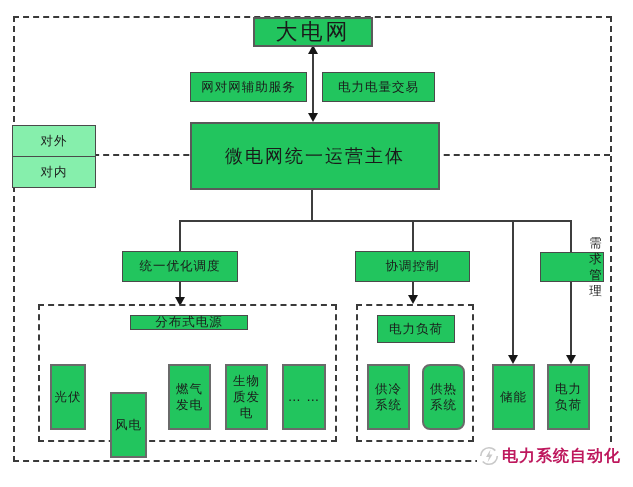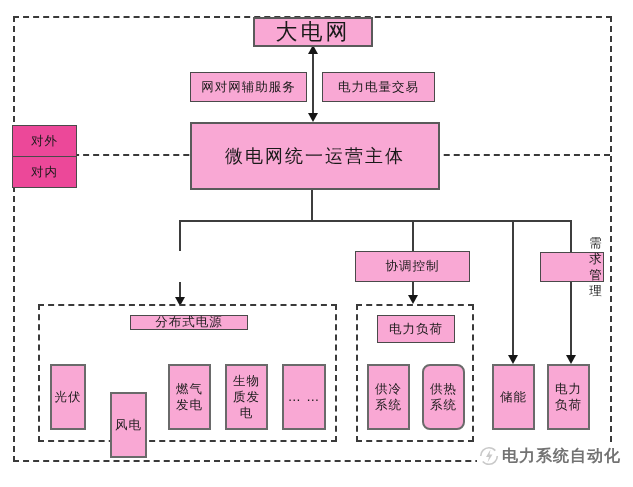--- a/index.html
+++ b/index.html
@@ -11,36 +11,36 @@
   .dashed-hline { position:absolute; border-top:2px dashed #3a3a3a; height:0; z-index:1; }
   .vline { position:absolute; width:2px; background:#3d3d3d; z-index:1; }
   .hline { position:absolute; height:2px; background:#3d3d3d; z-index:1; }
   .arrow-down { position:absolute; width:0; height:0;
     border-left:5px solid transparent; border-right:5px solid transparent;
     border-top:9px solid #161616; z-index:1; }
   .arrow-up { position:absolute; width:0; height:0;
     border-left:5px solid transparent; border-right:5px solid transparent;
     border-bottom:9px solid #161616; z-index:1; }
   .box {
-    position:absolute; background:#f9a8d4; border:1.5px solid #4a4a4a;
+    position:absolute; background:#22c55e; border:1.5px solid #4a4a4a;
     display:flex; align-items:center; justify-content:center; text-align:center;
     font-size:12.5px; line-height:1.3; z-index:2; letter-spacing:1px; box-sizing:border-box;
   }
   .box.big { border:2px solid #5a5a5a; }
   .box.thick { border:2px solid #6a6a6a; }
   #big-grid { left:253px; top:17px; width:120px; height:30px; font-size:22px; letter-spacing:3px; }
   #main-entity { left:190px; top:122px; width:250px; height:68px; font-size:18px; letter-spacing:2px; }
-  #inout { position:absolute; left:12px; top:125px; width:65px; height:63px; background:#ec4899;
+  #inout { position:absolute; left:12px; top:125px; width:84px; height:63px; background:#86efac;
     border:1.5px solid #4a4a4a; z-index:2; display:flex; flex-direction:column; box-sizing:border-box; }
   #inout .cell { flex:1; display:flex; align-items:center; justify-content:center; font-size:12.5px; letter-spacing:1px; }
   #inout .cell.top { border-bottom:1.5px solid #4a4a4a; }
   .small-cell { flex-direction:column; padding:2px; }
   #watermark { position:absolute; left:477px; top:443px; height:26px; display:flex;
     align-items:center; z-index:3; background:#ffffff; padding:0 2px; }
-  #watermark .wm-text { font-weight:bold; font-size:16px; color:#737373; letter-spacing:1px;
+  #watermark .wm-text { font-weight:bold; font-size:16px; color:#be185d; letter-spacing:1px;
     text-shadow:1px 1px 0 #ffffff; margin-left:3px; }
 </style>
 </head>
 <body>
 
 <div id="stage">
 
   <div class="dashed-rect" style="left:13px; top:16px; width:595px; height:442px;"></div>
 
   <div class="dashed-hline" style="left:13px; top:154px; width:597px;"></div>
@@ -67,20 +67,21 @@
   <div class="box big" id="big-grid">大电网</div>
   <div class="box" style="left:190px; top:72px; width:117px; height:30px;">网对网辅助服务</div>
   <div class="box" style="left:322px; top:72px; width:113px; height:30px;">电力电量交易</div>
   <div class="box big" id="main-entity">微电网统一运营主体</div>
 
   <div id="inout">
     <div class="cell top">对外</div>
     <div class="cell">对内</div>
   </div>
 
+  <div class="box" style="left:122px; top:251px; width:116px; height:31px;">统一优化调度</div>
   <div class="box" style="left:355px; top:251px; width:115px; height:31px;">协调控制</div>
   <div class="box" style="left:540px; top:252px; width:64px; height:30px;padding-left:48px;">需求管理</div>
 
   <div class="dashed-rect" style="left:38px; top:304px; width:295px; height:134px;"></div>
   <div class="box" style="left:130px; top:315px; width:118px; height:15px;">分布式电源</div>
   <div class="box thick small-cell" style="left:50px;  top:364px; width:36px; height:66px;">光伏</div>
   <div class="box thick small-cell" style="left:110px; top:364px; width:37px; height:66px;margin-top:28px;">风电</div>
   <div class="box thick small-cell" style="left:168px; top:364px; width:43px; height:66px;">燃气发电</div>
   <div class="box thick small-cell" style="left:225px; top:364px; width:43px; height:66px;">生物质发电</div>
   <div class="box thick small-cell" style="left:282px; top:364px; width:44px; height:66px;">… …</div>

